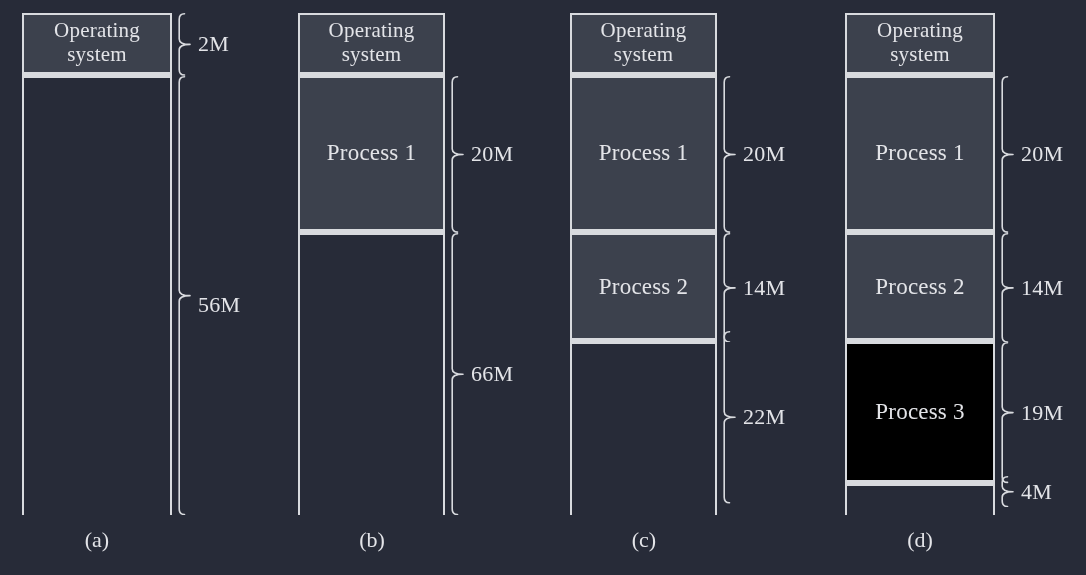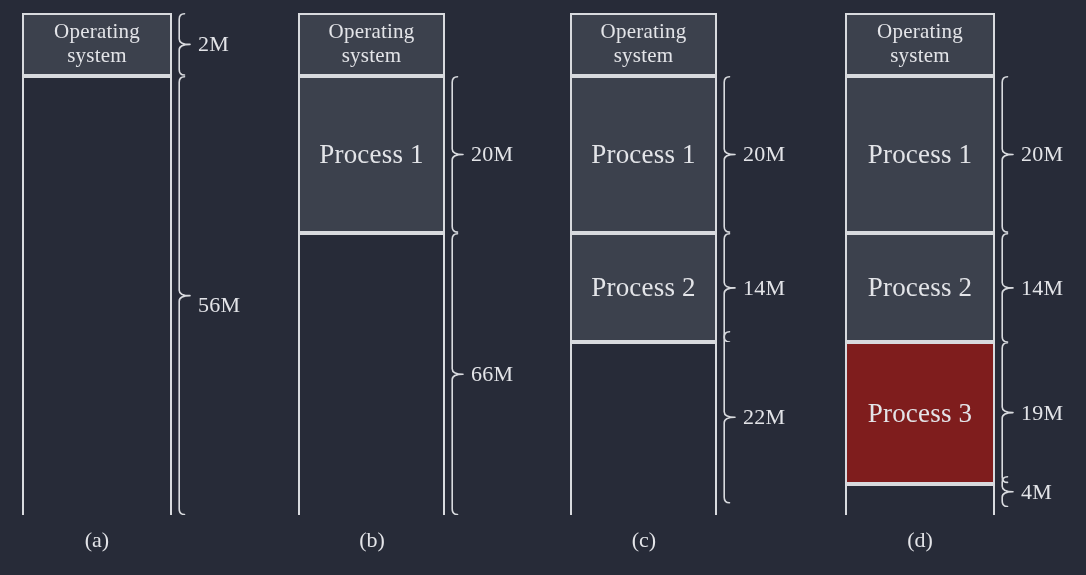--- a/index.html
+++ b/index.html
@@ -45,24 +45,24 @@
     justify-content: center;
     overflow: hidden;
   }
   .block.filled {
     background: #3c414d;
   }
   .block.free {
     background: #272b38;
   }
   .block.divider {
-    border-bottom: 4px solid #f97316;
+    border-bottom: 6px solid #f97316;
   }
   .block-label {
-    font-size: 27px;
+    font-size: 23px;
     line-height: 1.12;
     color: #e3e4e8;
     text-align: center;
     letter-spacing: 0.2px;
     white-space: pre-line;
     pointer-events: none;
   }
   .os-label {
     font-size: 21px;
     line-height: 1.14;
@@ -206,21 +206,21 @@
         <div class="block filled divider" style="height: 62.75px; flex: 0 0 62.75px; background: rgb(60, 65, 77); border-bottom-color: rgb(216, 218, 222);">
           <span class="block-label os-label" style="color: rgb(227, 228, 232);">Operating
 system</span>
         </div>
         <div class="block filled divider" style="height: 156.875px; flex: 0 0 156.875px; background: rgb(60, 65, 77); border-bottom-color: rgb(216, 218, 222);">
           <span class="block-label" style="color: rgb(227, 228, 232);">Process 1</span>
         </div>
         <div class="block filled divider" style="height: 109.812px; flex: 0 0 109.812px; background: rgb(60, 65, 77); border-bottom-color: rgb(216, 218, 222);">
           <span class="block-label" style="color: rgb(227, 228, 232);">Process 2</span>
         </div>
-        <div class="block filled divider" style="height: 141.188px; flex: 0 0 141.188px; background: #7f1d1d; border-bottom-color: rgb(216, 218, 222);">
+        <div class="block filled divider" style="height: 141.188px; flex: 0 0 141.188px; background: #000000; border-bottom-color: rgb(216, 218, 222);">
           <span class="block-label" style="color: rgb(227, 228, 232);">Process 3</span>
         </div>
         <div class="block free" style="height: 31.375px; flex: 0 0 31.375px; background: rgb(39, 43, 56); border-bottom-color: rgb(216, 218, 222);"></div>
       </div>
       <div class="measure" style="left: 1001px; top: 75.75px; height: 156.875px;">
         <div class="brace">
           <svg viewBox="0 0 13 156.875" width="13" height="156.875" preserveAspectRatio="none" xmlns="http://www.w3.org/2000/svg">
             <path d="M 6.5 0.8 q -5.3 0 -5.3 5.5 L 1.2 72.9375 q 0 5.5 10.8 5.5 q -10.8 0 -10.8 5.5 L 1.2 150.575 q 0 5.5 5.3 5.5" fill="none" stroke="#d8dade" stroke-width="1.6" stroke-linecap="round" stroke-linejoin="round" vector-effect="non-scaling-stroke"></path>
           </svg>
         </div>

